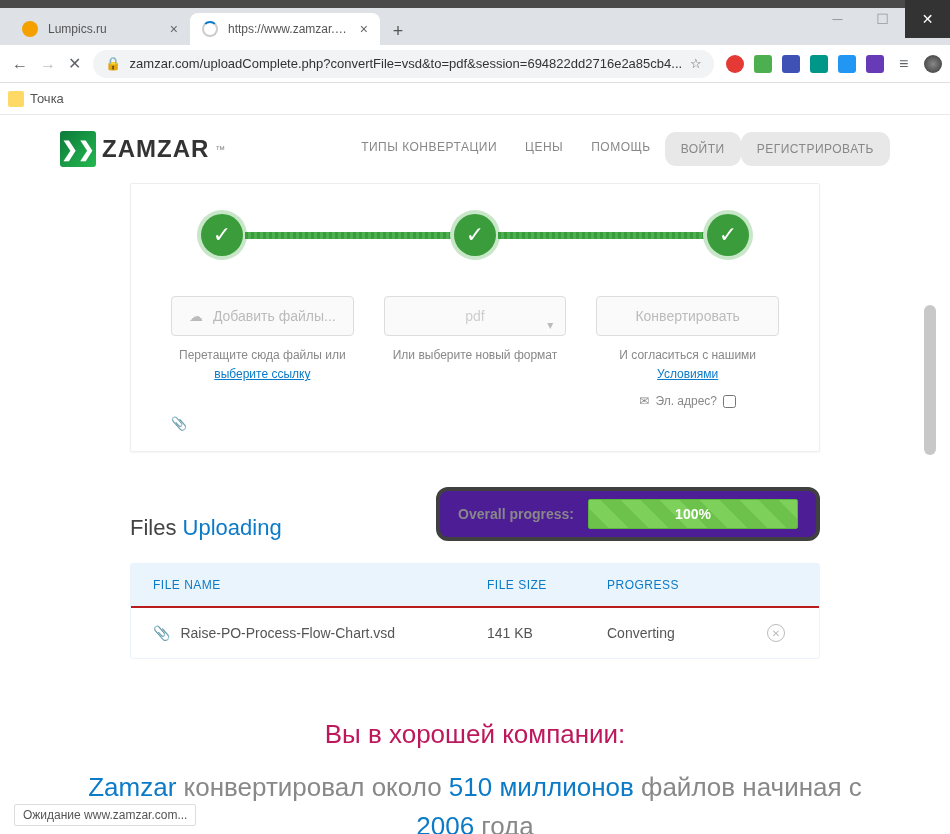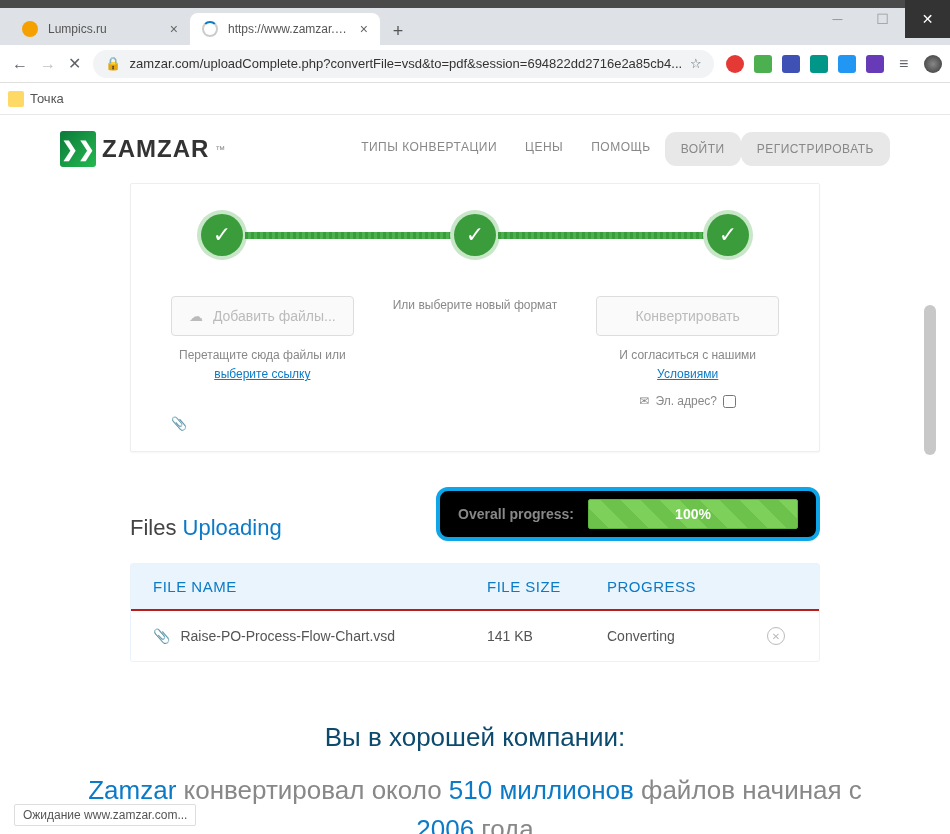--- a/index.html
+++ b/index.html
@@ -40,34 +40,34 @@
 .action-col{flex:1;text-align:center}
 .action-btn{width:100%;height:40px;border:1px solid #ddd;border-radius:4px;background:#fafafa;display:flex;align-items:center;justify-content:center;gap:10px;font-size:14px;color:#bbb;margin-bottom:10px}
 .action-btn select{border:none;background:transparent;font-size:14px;color:#bbb;text-align:center;width:100%;appearance:none}
 .hint{font-size:12px;color:#888;line-height:1.6}
 .hint a{color:#0b7ac7;text-decoration:underline}
 .email-row{display:flex;align-items:center;justify-content:center;gap:6px;font-size:12px;color:#888;margin-top:10px}
 .section{margin:35px 130px 0}
 .section-head{display:flex;align-items:flex-end;justify-content:space-between;margin-bottom:22px}
 .section-title{font-size:22px;color:#444}
 .section-title .upl{color:#0b7ac7}
-.progress-wrap{display:flex;align-items:center;gap:14px;border:4px solid #0ea5e9;border-radius:12px;padding:8px 18px;background:#000000}
+.progress-wrap{display:flex;align-items:center;gap:14px;border:4px solid #404040;border-radius:12px;padding:8px 18px;background:#4c1d95}
 .progress-label{font-size:14px;color:#888;font-weight:600}
 .progress-bar{width:210px;height:30px;background:repeating-linear-gradient(45deg,#6cc24a 0,#6cc24a 14px,#7dd15a 14px,#7dd15a 28px);border:1px solid #5bb53f;display:flex;align-items:center;justify-content:center;color:#fff;font-weight:700;font-size:14px;border-radius:2px}
 .table{border:1px solid #eaf3fb;border-radius:3px}
-.thead{display:flex;background:#eaf4fc;padding:14px 22px;font-size:15px;color:#0b7ac7;letter-spacing:0.5px}
+.thead{display:flex;background:#eaf4fc;padding:14px 22px;font-size:12px;color:#0b7ac7;letter-spacing:0.5px}
 .col-name{flex:1}
 .col-size{width:120px}
 .col-prog{width:160px}
 .col-act{width:30px}
 .trow{display:flex;padding:16px 22px;font-size:14px;color:#555;align-items:center;border-top:2px solid #b91c1c}
 .attach-icon{color:#0b7ac7;margin-right:10px;font-size:14px}
 .remove-icon{width:18px;height:18px;border:1.5px solid #bbb;border-radius:50%;display:flex;align-items:center;justify-content:center;font-size:10px;color:#bbb}
 .company{text-align:center;margin-top:60px;padding:0 60px}
-.company h2{font-size:26px;font-weight:300;color:#0c4a6e;margin-bottom:18px}
+.company h2{font-size:26px;font-weight:300;color:#be185d;margin-bottom:18px}
 .company p{font-size:26px;font-weight:300;color:#888;line-height:1.5}
 .company .blue{color:#0b7ac7}
 .scrollbar{position:absolute;right:14px;top:190px;width:12px;height:150px;background:#c8c8c8;border-radius:6px}
 .status-bar{position:absolute;bottom:8px;left:14px;background:#fff;border:1px solid #ddd;font-size:12px;color:#555;padding:3px 8px;border-radius:2px}
 .selwrap{position:relative;width:100%}
 .selwrap::after{content:"▾";position:absolute;right:12px;top:10px;color:#bbb;font-size:12px;pointer-events:none}
 </style>
 </head>
 <body>
 
@@ -154,20 +154,23 @@
         <div class="action-btn">
           <span>☁</span>
           <span>Добавить файлы...</span>
         </div>
         <div class="hint">
           <span>Перетащите сюда файлы или</span><br>
           <a>выберите ссылку</a>
         </div>
       </div>
       <div class="action-col">
+        <div class="action-btn">
+          <div class="selwrap"><select disabled=""><option>pdf</option></select></div>
+        </div>
         <div class="hint">Или выберите новый формат</div>
       </div>
       <div class="action-col">
         <div class="action-btn">
           <span>Конвертировать</span>
         </div>
         <div class="hint">
           <span>И согласиться с нашими </span><a>Условиями</a>
         </div>
         <div class="email-row">

